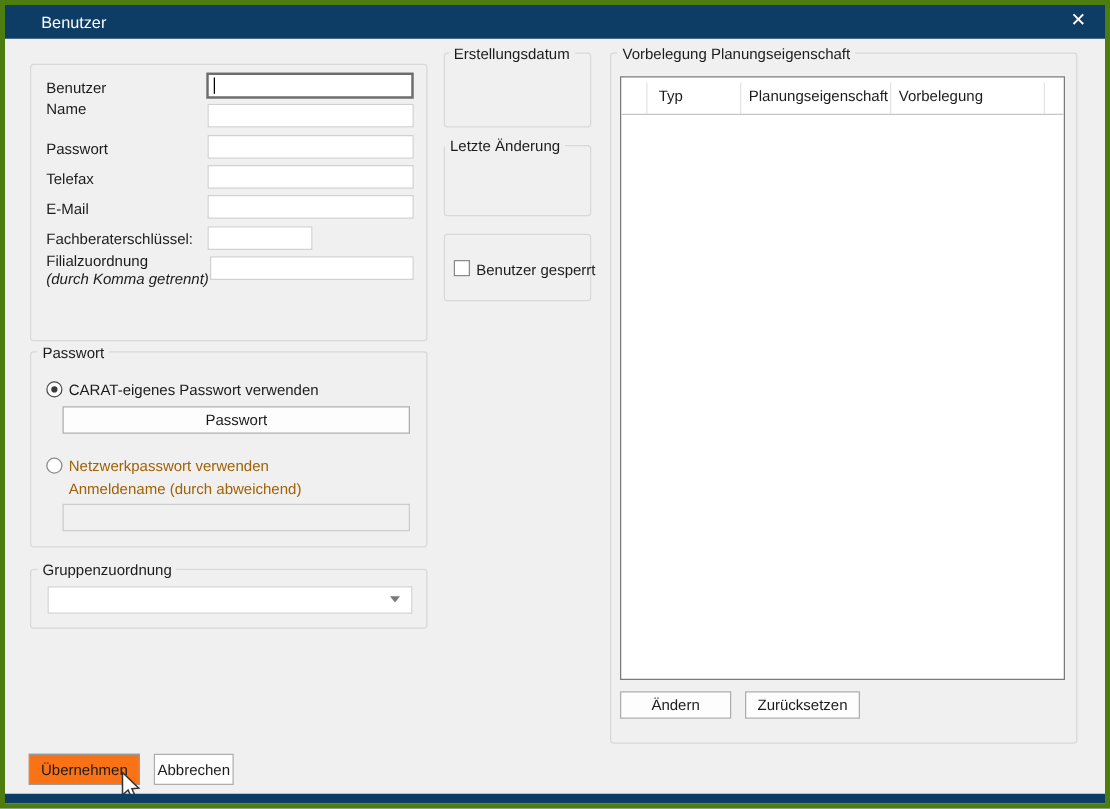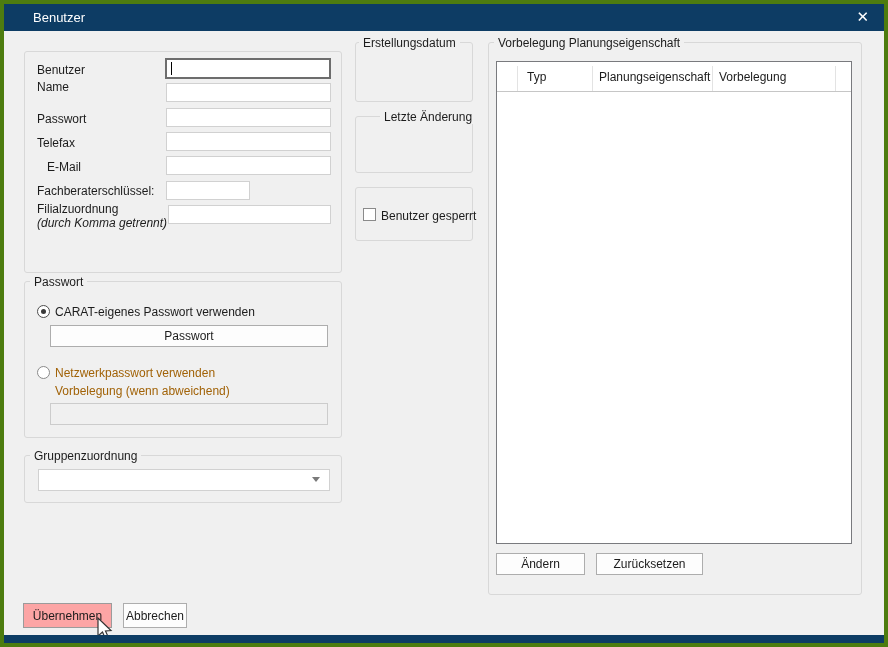--- a/index.html
+++ b/index.html
@@ -19,21 +19,21 @@
   .lbl{position:absolute;font-size:12px;color:#1c1c1c;white-space:nowrap;}
   .lbl.gray{color:#a16207;}
 
   .tb{position:absolute;box-sizing:border-box;background:#ffffff;border:1px solid #d1d1d1;}
   .tb.focused{border:2px solid #6d6d6d;}
   .tb.disabled{background:#f0f0f0;border:1px solid #cccccc;}
   .caret{position:absolute;width:1px;height:13px;background:#000000;}
 
   .btn{position:absolute;box-sizing:border-box;background:#fdfdfd;border:1px solid #adadad;
        display:flex;align-items:center;justify-content:center;font-size:12px;color:#1c1c1c;}
-  .btn.hovered{background:#fca5a5;border:1px solid #9b9b9b;}
+  .btn.hovered{background:#f97316;border:1px solid #9b9b9b;}
 
   .radio{position:absolute;width:13px;height:13px;border-radius:50%;box-sizing:border-box;
          border:1px solid #8a8a8a;background:#ffffff;}
   .radio.selected{border:1px solid #4d4d4d;}
   .radio.selected::after{content:"";position:absolute;left:3px;top:3px;width:5px;height:5px;border-radius:50%;background:#3a3a3a;}
   .checkbox{position:absolute;width:13px;height:13px;box-sizing:border-box;border:1px solid #8a8a8a;background:#ffffff;}
 
   .combo{position:absolute;box-sizing:border-box;background:#ffffff;border:1px solid #d1d1d1;}
   .combo .arrow{position:absolute;right:9px;top:7px;width:0;height:0;
     border-left:4px solid transparent;border-right:4px solid transparent;border-top:5px solid #7a7a7a;}
@@ -64,21 +64,21 @@
 
     <span class="lbl" style="left:33px;top:76px;">Name</span>
     <input class="tb" style="left: 162px; top: 79px; width: 165px; height: 19px;" value="">
 
     <span class="lbl" style="left:33px;top:108px;">Passwort</span>
     <input class="tb" style="left: 162px; top: 104px; width: 165px; height: 19px;" value="">
 
     <span class="lbl" style="left:33px;top:132px;">Telefax</span>
     <input class="tb" style="left: 162px; top: 128px; width: 165px; height: 19px;" value="">
 
-    <span class="lbl" style="left:43px;top:156px;">E-Mail</span>
+    <span class="lbl" style="left:33px;top:156px;">E-Mail</span>
     <input class="tb" style="left: 162px; top: 152px; width: 165px; height: 19px;" value="">
 
     <span class="lbl" style="left:33px;top:180px;">Fachberaterschlüssel:</span>
     <input class="tb" style="left: 162px; top: 177px; width: 84px; height: 19px;" value="">
 
     <span class="lbl" style="left:33px;top:198px;">Filialzuordnung</span>
     <span class="lbl" style="left:33px;top:212px;font-style:italic;">(durch Komma getrennt)</span>
     <input class="tb" style="left: 164px; top: 201px; width: 163px; height: 19px;" value="">
   </div>
 
@@ -89,41 +89,41 @@
     <span class="radio selected" style="left:33px;top:301px;"></span>
     <span class="lbl" style="left:51px;top:301px;">CARAT-eigenes Passwort verwenden</span>
 
     <div class="btn" style="left:46px;top:321px;width:278px;height:22px;">
       <span>Passwort</span>
     </div>
 
     <span class="radio" style="left:33px;top:362px;"></span>
     <span class="lbl gray" style="left:51px;top:362px;">Netzwerkpasswort verwenden</span>
 
-    <span class="lbl gray" style="left:51px;top:380px;">Vorbelegung (wenn abweichend)</span>
+    <span class="lbl gray" style="left:51px;top:380px;">Anmeldename (durch abweichend)</span>
     <input class="tb disabled" style="left: 46px; top: 399px; width: 278px; height: 22px;" value="">
   </div>
 
   <div>
     <div class="group" style="left:20px;top:451px;width:318px;height:48px;"></div>
     <span class="group-title" style="left:26px;top:445px;">Gruppenzuordnung</span>
     <div class="combo" style="left:34px;top:465px;width:292px;height:22px;">
       <span class="lbl" style="left:6px;top:4px;"></span>
       <span class="arrow"></span>
     </div>
   </div>
 
   <div>
     <div class="group" style="left:351px;top:38px;width:118px;height:60px;"></div>
     <span class="group-title" style="left:355px;top:32px;">Erstellungsdatum</span>
   </div>
 
   <div>
     <div class="group" style="left:351px;top:112px;width:118px;height:57px;"></div>
-    <span class="group-title" style="left:376px;top:106px;">Letzte Änderung</span>
+    <span class="group-title" style="left:352px;top:106px;">Letzte Änderung</span>
   </div>
 
   <div>
     <div class="group" style="left:351px;top:183px;width:118px;height:54px;"></div>
     <span class="checkbox" style="left:359px;top:204px;"></span>
     <span class="lbl" style="left:377px;top:205px;">Benutzer gesperrt</span>
   </div>
 
   <div>
     <div class="group" style="left:484px;top:38px;width:374px;height:553px;"></div>
@@ -136,21 +136,21 @@
       <div class="th-sep" style="left:338px;"></div>
       <div class="th-bottom"></div>
       <span class="th-label" style="left:30px;">Typ</span>
       <span class="th-label" style="left:102px;">Planungseigenschaft</span>
       <span class="th-label" style="left:222px;">Vorbelegung</span>
     </div>
 
     <div class="btn" style="left:492px;top:549px;width:89px;height:22px;">
       <span>Ändern</span>
     </div>
-    <div class="btn" style="left:592px;top:549px;width:107px;height:22px;">
+    <div class="btn" style="left:592px;top:549px;width:92px;height:22px;">
       <span>Zurücksetzen</span>
     </div>
   </div>
 
   <div>
     <div class="btn hovered" style="left:19px;top:599px;width:89px;height:25px;">
       <span>Übernehmen</span>
     </div>
     <div class="btn" style="left:119px;top:599px;width:64px;height:25px;">
       <span>Abbrechen</span>

